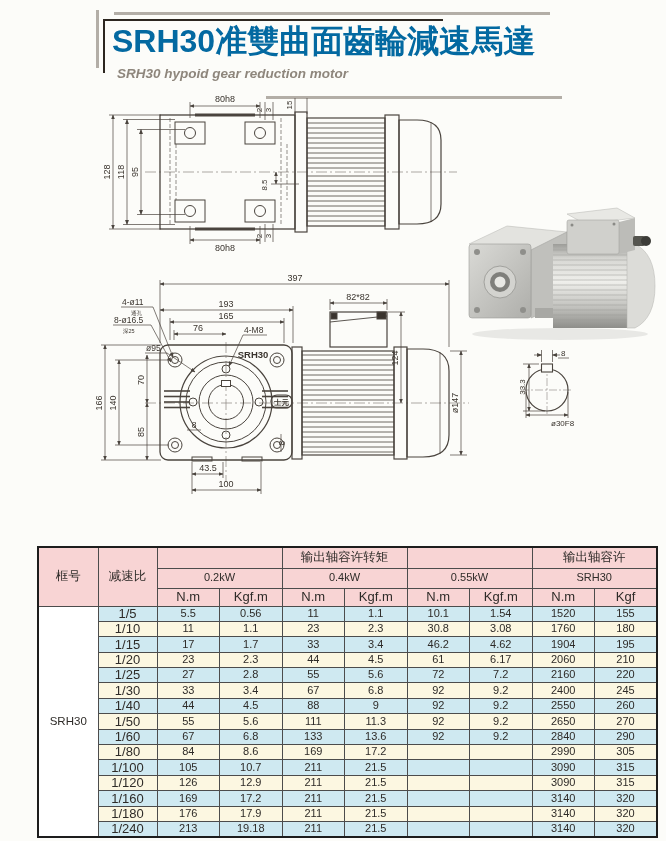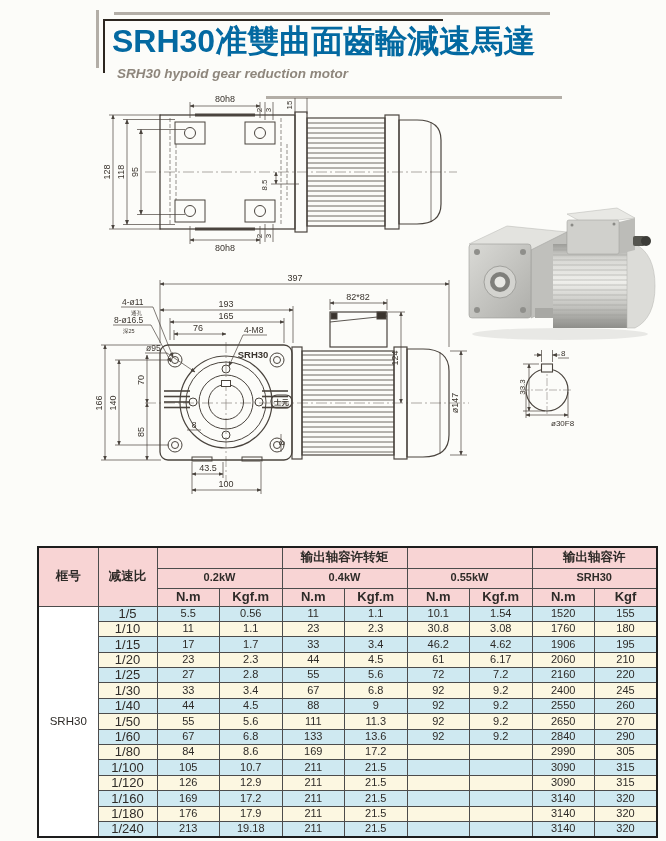--- a/index.html
+++ b/index.html
@@ -30,21 +30,21 @@
   table.spec{
     position:absolute;left:37px;top:546px;width:621px;
     border-collapse:collapse;table-layout:fixed;background:#fff;
     font-size:11px;color:#2e2b28;
   }
   table.spec th,table.spec td{
     border:1px solid #4c4c4c;text-align:center;vertical-align:middle;
     padding:0;overflow:hidden;white-space:nowrap;line-height:1.05;
   }
   table.spec{border:2px solid #1d1d1d;}
-  table.spec thead th{background:#f8d4d4;font-weight:bold;}
+  table.spec thead th{background:#f8d4d4;font-weight:normal;}
   .th-cn{font-size:12.5px;}
   .th-unit{font-size:13px;height:17px;}
   tr.hrow1{height:21px;} tr.hrow2{height:20px;}
   tbody tr{height:15.4px;}
   td.frame-cell{background:#ffffff;font-size:11.5px;}
   td.ratio-cell{font-size:13px;}
   tr.row-blue td{background:#cfe9f1;}
   tr.row-cream td{background:#fcf7e1;}
   tr.row-blue td.frame-cell, tr.row-cream td.frame-cell{background:#ffffff;}
 </style>
@@ -467,21 +467,21 @@
         <td>180</td>
       </tr>
       <tr class="row-blue">
         <td class="ratio-cell">1/15</td>
         <td>17</td>
         <td>1.7</td>
         <td>33</td>
         <td>3.4</td>
         <td>46.2</td>
         <td>4.62</td>
-        <td>1906</td>
+        <td>1904</td>
         <td>195</td>
       </tr>
       <tr class="row-cream">
         <td class="ratio-cell">1/20</td>
         <td>23</td>
         <td>2.3</td>
         <td>44</td>
         <td>4.5</td>
         <td>61</td>
         <td>6.17</td>

